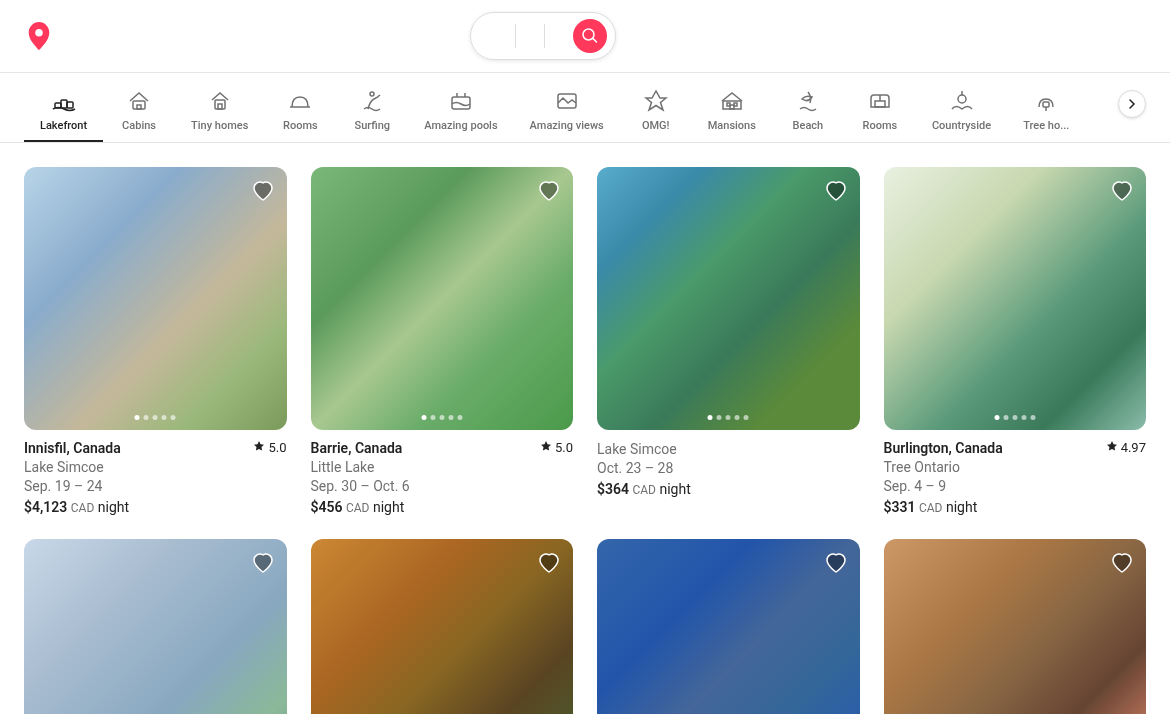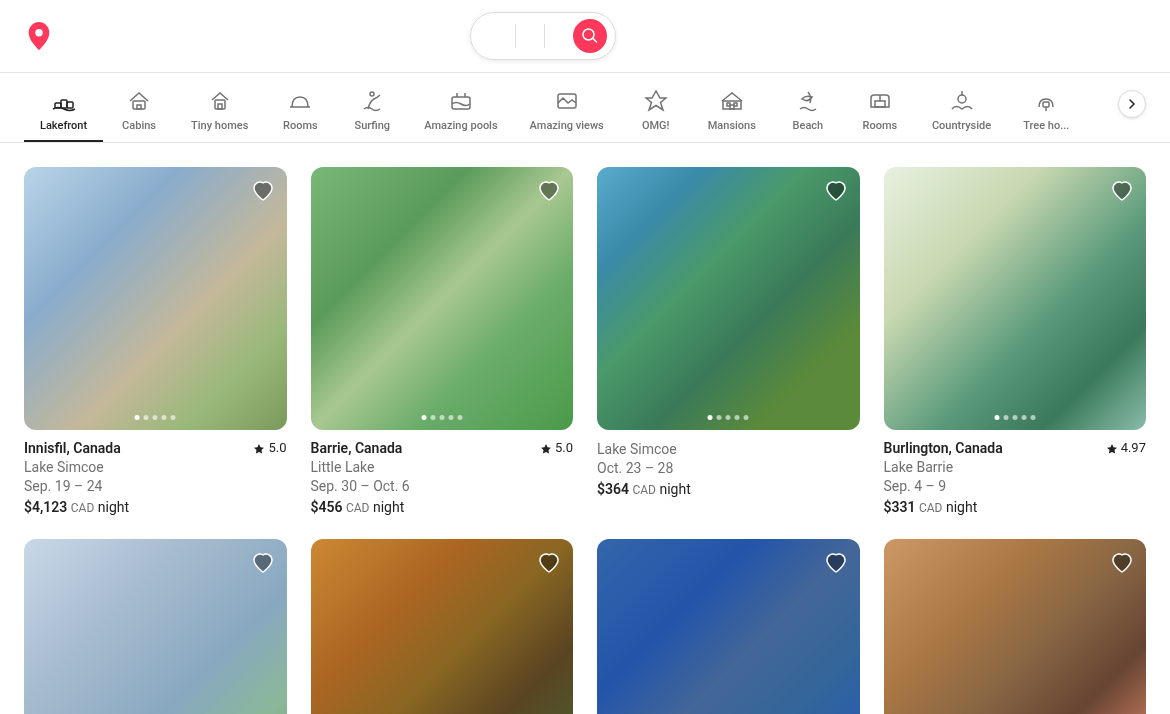--- a/index.html
+++ b/index.html
@@ -168,21 +168,21 @@
       margin-bottom: 2px;
       gap: 15px;
     }
     .listing-location {
       font-weight: 600;
       font-size: 14px;
       color: #222;
     }
     .listing-rating {
       display: flex;
-      align-items: flex-end;
+      align-items: flex-start;
       gap: 3px;
       font-size: 13px;
       color: #222;
     }
     .listing-sublocation, .listing-dates {
       font-size: 14px;
       color: #717171;
       line-height: 1.4;
     }
     .listing-price {
@@ -467,21 +467,21 @@
     <div class="listing-info-row">
       <span class="listing-location">Burlington, Canada</span>
 
     <div class="listing-rating">
       <svg width="12" height="12" viewBox="0 0 24 24" fill="#222">
             <path d="M12 2l3.09 6.26L22 9.27l-5 4.87 1.18 6.88L12 17.77l-6.18 3.25L7 14.14 2 9.27l6.91-1.01L12 2z"></path>
           </svg>
       <span>4.97</span>
     </div>
     </div>
-    <div class="listing-sublocation">Lake Barrie</div>
+    <div class="listing-sublocation">Tree Ontario</div>
     <div class="listing-dates">Sep. 4 – 9</div>
     <div class="listing-price">
       <strong>$331</strong> <span class="currency">CAD</span> night
     </div>
   </div>
     <div class="listing-card">
     <div class="listing-image-wrap">
       <div class="listing-image-placeholder img-5"></div>
       <button class="heart-btn">
         <svg viewBox="0 0 32 32">

